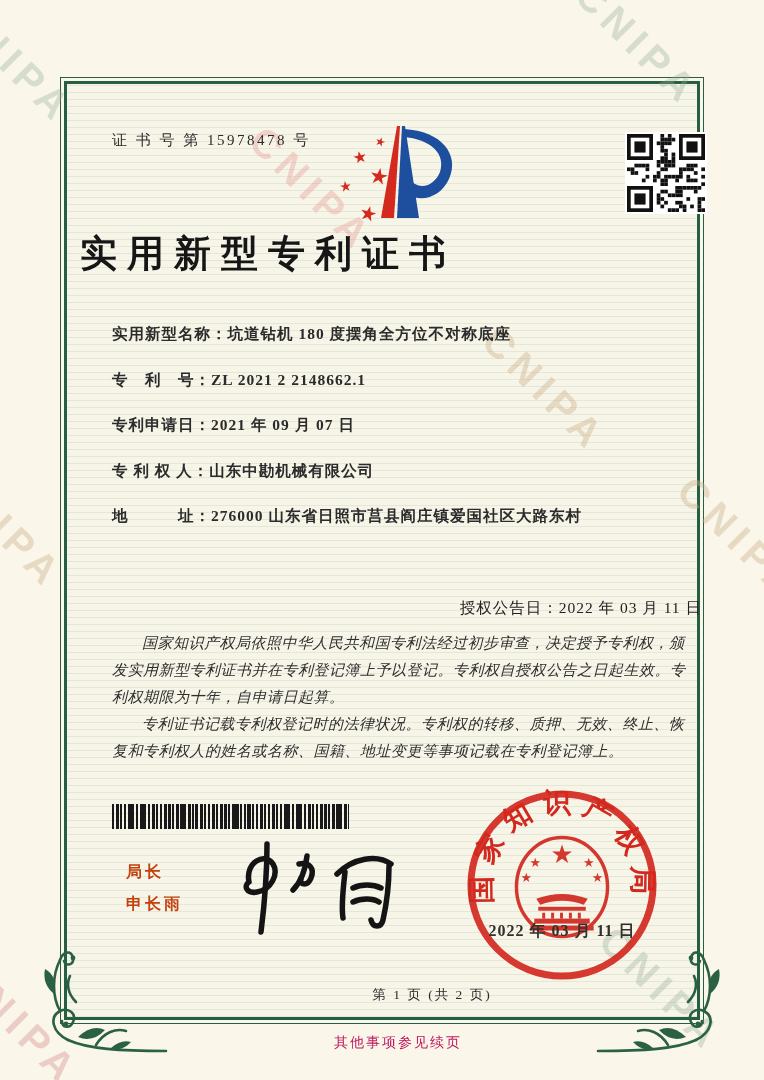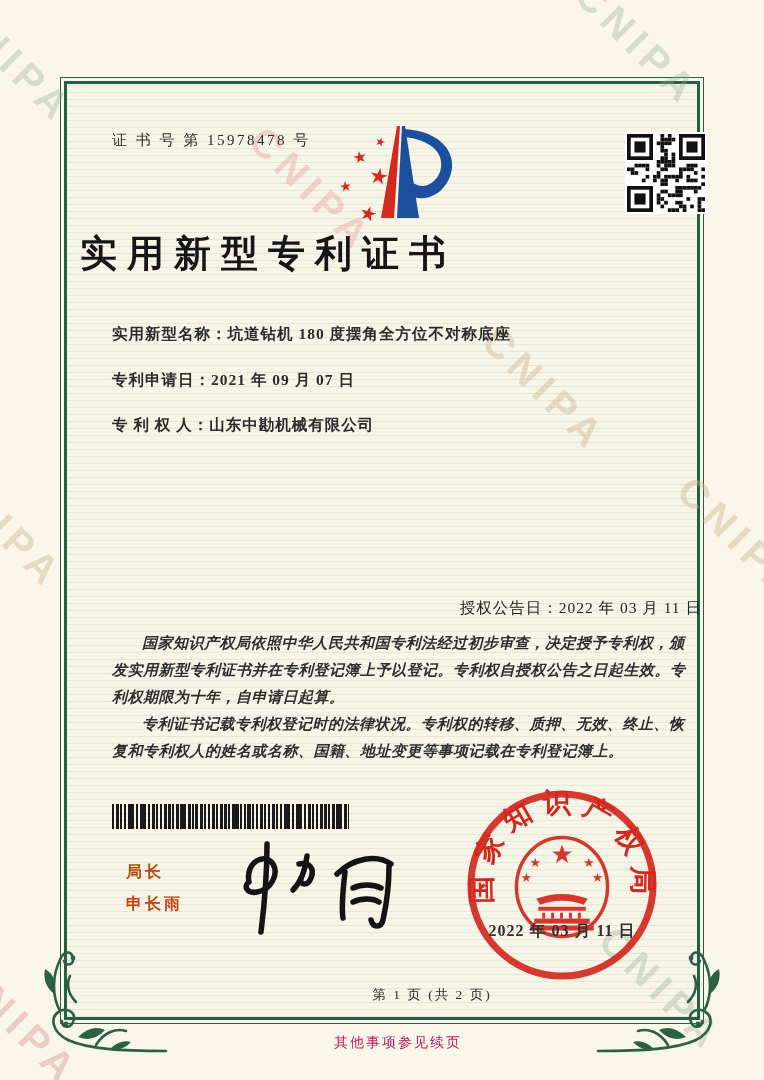--- a/index.html
+++ b/index.html
@@ -44,21 +44,20 @@
   .rows{position:absolute;left:96px;top:322px;width:575px;font-size:15.5px;}
   .row{height:45.5px;line-height:24px;letter-spacing:1px;white-space:nowrap;font-weight:bold;}
   .row .lab{color:#2b2b2b;}
   .row .val{color:#2b2b2b;}
   .grant-row{position:absolute;top:598px;left:96px;width:590px;font-size:15.5px;letter-spacing:1px;white-space:nowrap;text-align:right;}
   .grant-no{position:absolute;left:316px;top:0;}
   .paras{
     position:absolute;left:96px;top:630px;width:574px;
     font-size:15px;line-height:27px;font-style:italic;color:#2e2e2e;
     letter-spacing:0.5px;
-    font-weight:bold;
   }
   .paras p{margin:0;text-indent:2em;}
   .barcode{
     position:absolute;left:96px;top:804px;width:237px;height:25px;
     background-image:
       repeating-linear-gradient(90deg,#191919 0 2px,transparent 2px 4px),
       repeating-linear-gradient(90deg,#191919 0 1px,transparent 1px 6px),
       repeating-linear-gradient(90deg,transparent 0 5px,#191919 5px 7px,transparent 7px 13px);
   }
   .director-title,.director-name{
@@ -238,22 +237,24 @@
       <rect x="48.285714285714285" y="74.28571428571429" width="3.7142857142857144" height="3.7142857142857144" fill="#111"></rect>
       <rect x="55.714285714285715" y="74.28571428571429" width="3.7142857142857144" height="3.7142857142857144" fill="#111"></rect>
       <rect x="70.57142857142857" y="74.28571428571429" width="3.7142857142857144" height="3.7142857142857144" fill="#111"></rect>
       <rect x="74.28571428571429" y="74.28571428571429" width="3.7142857142857144" height="3.7142857142857144" fill="#111"></rect>
     </svg>
 
   <div class="title">实用新型专利证书</div>
 
   <div class="rows">
     <div class="row"><span class="lab">实用新型名称：</span><span class="val">坑道钻机 180 度摆角全方位不对称底座</span></div>
+    <div class="row"><span class="lab">专　利　号：</span><span class="val">ZL 2021 2 2148662.1</span></div>
     <div class="row"><span class="lab">专利申请日：</span><span class="val">2021 年 09 月 07 日</span></div>
     <div class="row"><span class="lab">专 利 权 人：</span><span class="val">山东中勘机械有限公司</span></div>
+    <div class="row"><span class="lab">地　　　址：</span><span class="val">276000  山东省日照市莒县阎庄镇爱国社区大路东村</span></div>
   </div>
 
   <div class="grant-row">
     <span><span>授权公告日：</span><span>2022 年 03 月 11 日</span></span>
   </div>
 
   <div class="paras">
     <p>国家知识产权局依照中华人民共和国专利法经过初步审查，决定授予专利权，颁发实用新型专利证书并在专利登记簿上予以登记。专利权自授权公告之日起生效。专利权期限为十年，自申请日起算。</p>
     <p>专利证书记载专利权登记时的法律状况。专利权的转移、质押、无效、终止、恢复和专利权人的姓名或名称、国籍、地址变更等事项记载在专利登记簿上。</p>
   </div>

